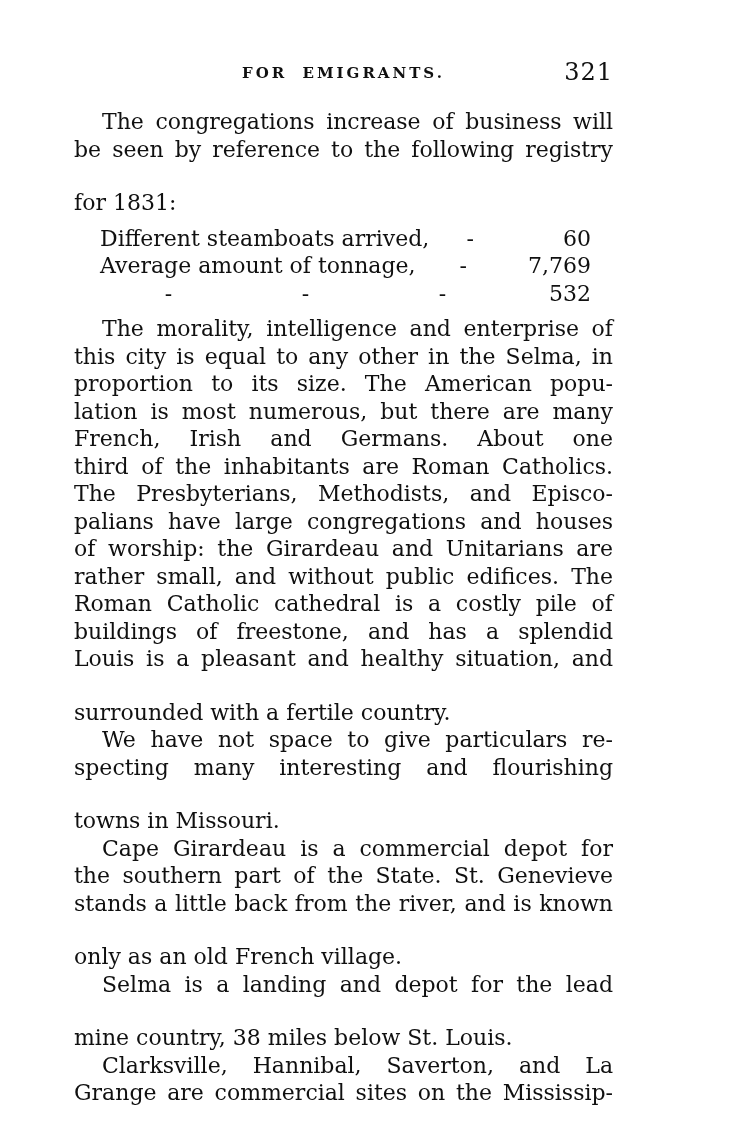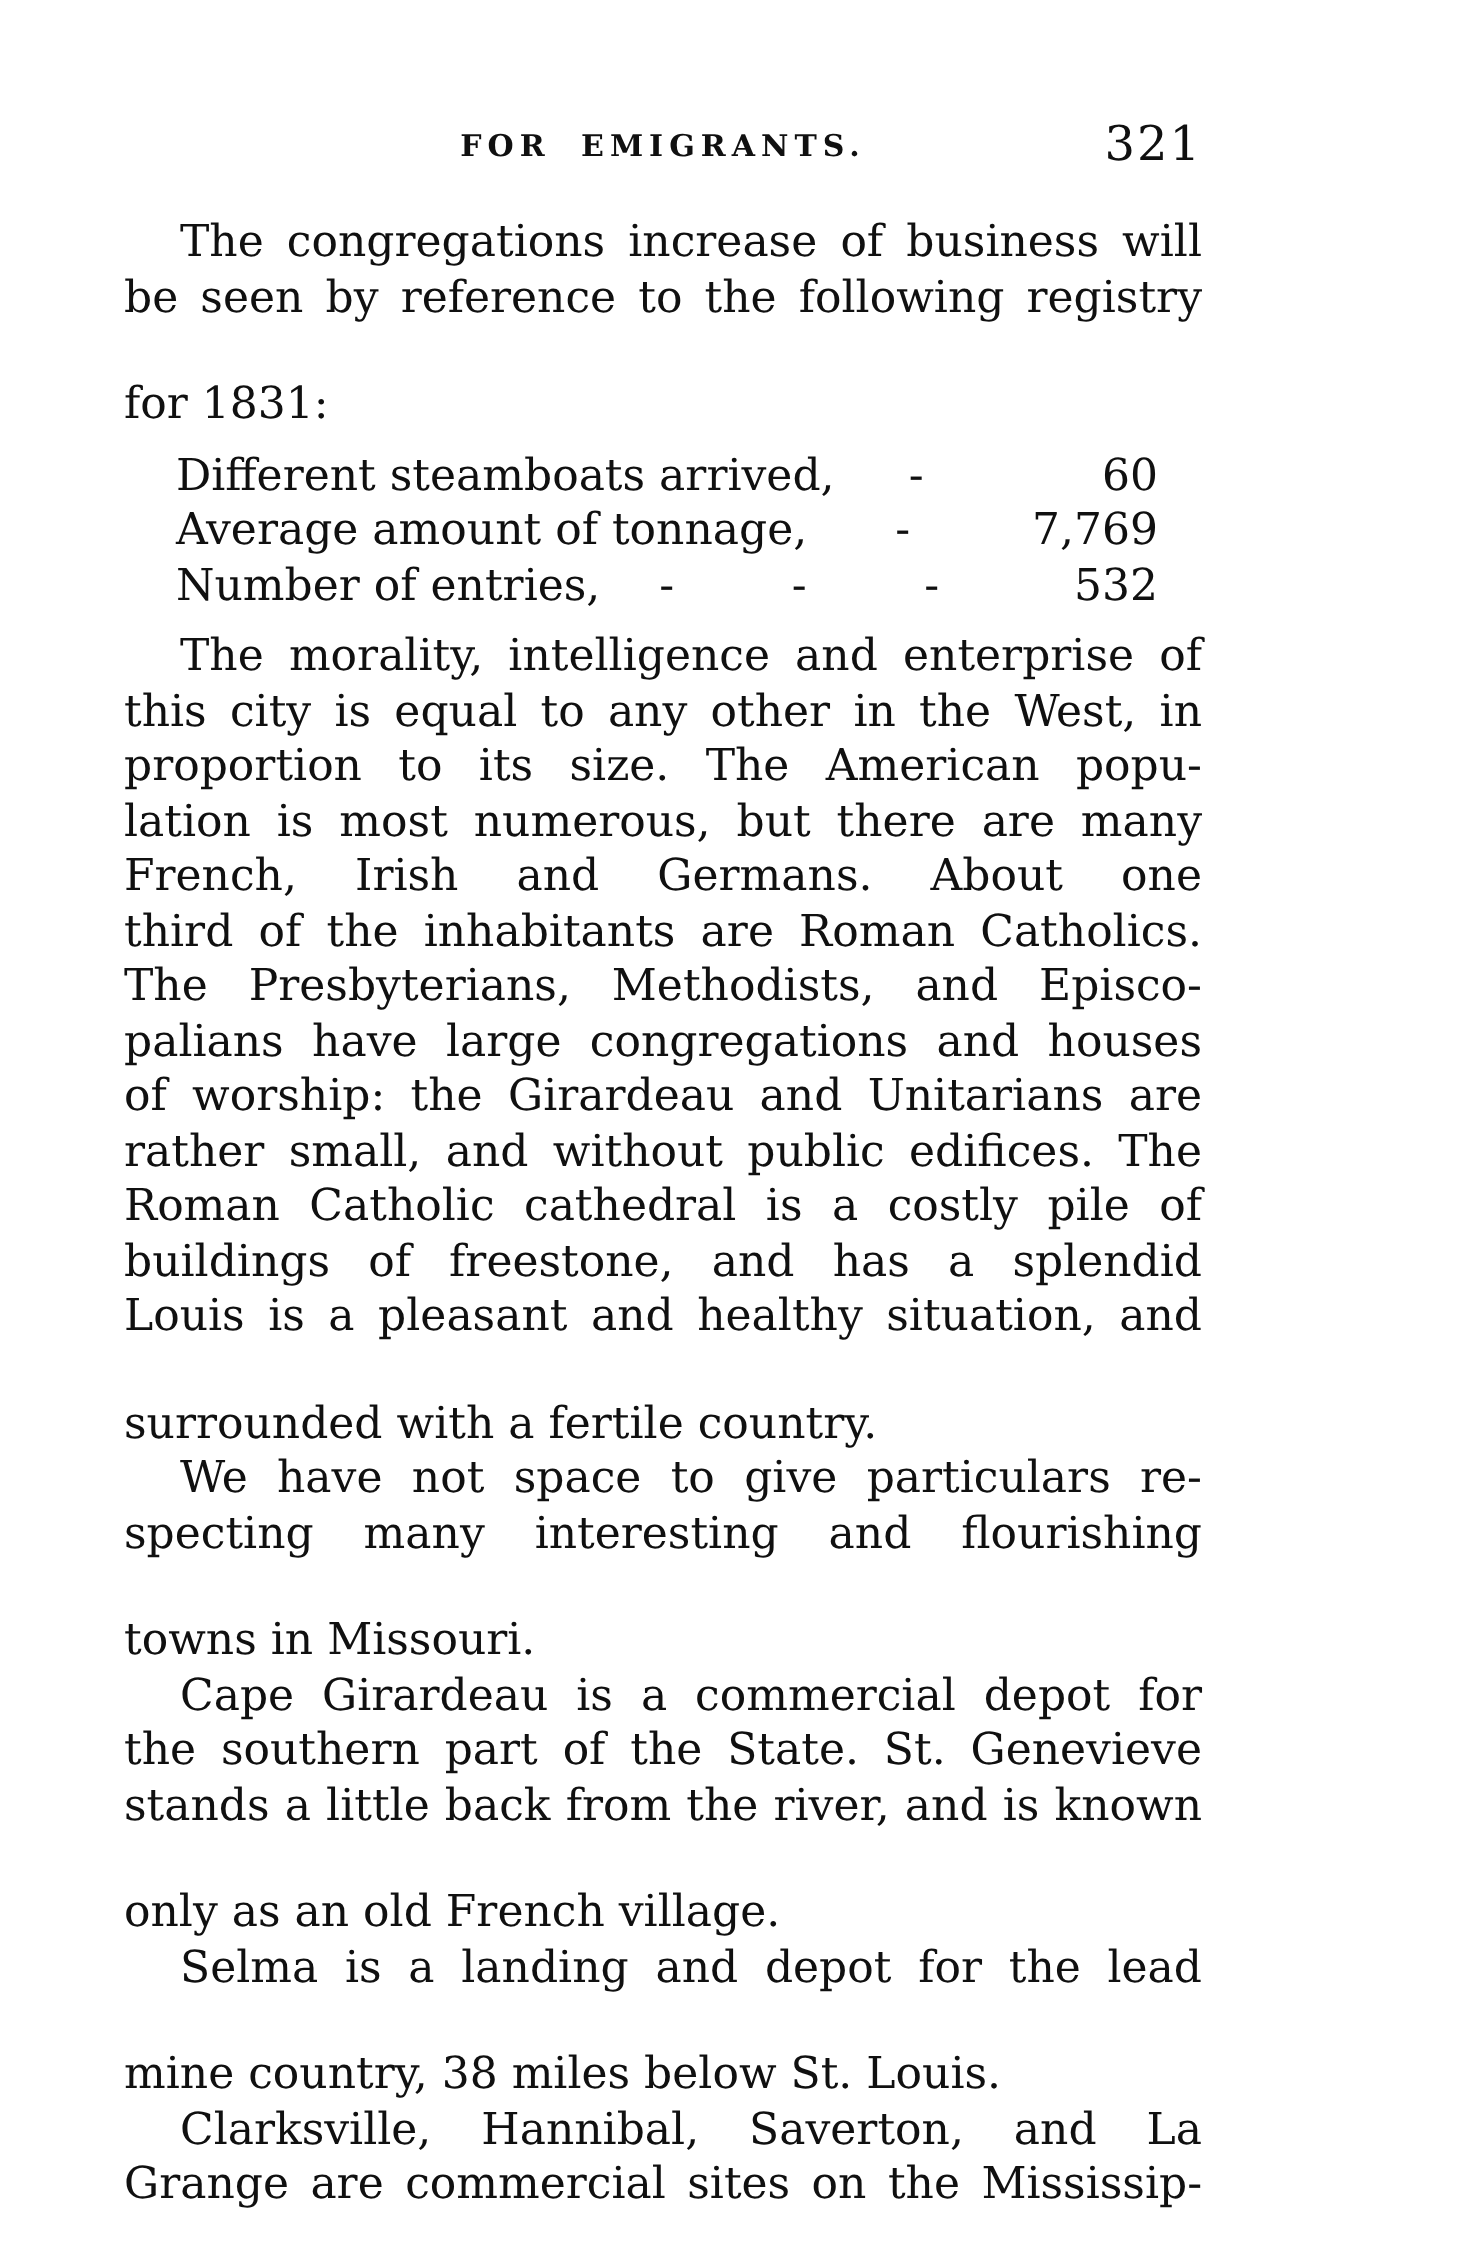--- a/index.html
+++ b/index.html
@@ -12,21 +12,21 @@
     width: 736px;
     height: 1133px;
     background: #ffffff;
     color: #101010;
     font-family: "DejaVu Serif", serif;
     overflow: hidden;
     box-sizing: border-box;
   }
   .content {
     position: absolute;
-    left: 62px;
+    left: 74px;
     top: 58px;
     width: 539px;
   }
   .header {
     position: relative;
     height: 26px;
   }
   .running-title {
     position: absolute;
     left: 50%;
@@ -104,32 +104,31 @@
             <span class="reg-value">60</span>
           </div>
           <div class="registry-row">
             <span class="reg-label">Average amount of tonnage,</span>
             <span class="reg-dashes">
               <span class="dash">-</span>
             </span>
             <span class="reg-value">7,769</span>
           </div>
           <div class="registry-row">
-            <span class="reg-label">Number of entries,</span>
             <span class="reg-dashes">
               <span class="dash">-</span>
               <span class="dash">-</span>
               <span class="dash">-</span>
             </span>
             <span class="reg-value">532</span>
           </div>
         </div>
         <div class="para">
           <div class="line indent">The morality, intelligence and enterprise of</div>
-          <div class="line">this city is equal to any other in the West, in</div>
+          <div class="line">this city is equal to any other in the Selma, in</div>
           <div class="line">proportion to its size. The American popu-</div>
           <div class="line">lation is most numerous, but there are many</div>
           <div class="line">French, Irish and Germans. About one</div>
           <div class="line">third of the inhabitants are Roman Catholics.</div>
           <div class="line">The Presbyterians, Methodists, and Episco-</div>
           <div class="line">palians have large congregations and houses</div>
           <div class="line">of worship: the Girardeau and Unitarians are</div>
           <div class="line">rather small, and without public edifices. The</div>
           <div class="line">Roman Catholic cathedral is a costly pile of</div>
           <div class="line">buildings of freestone, and has a splendid</div>

